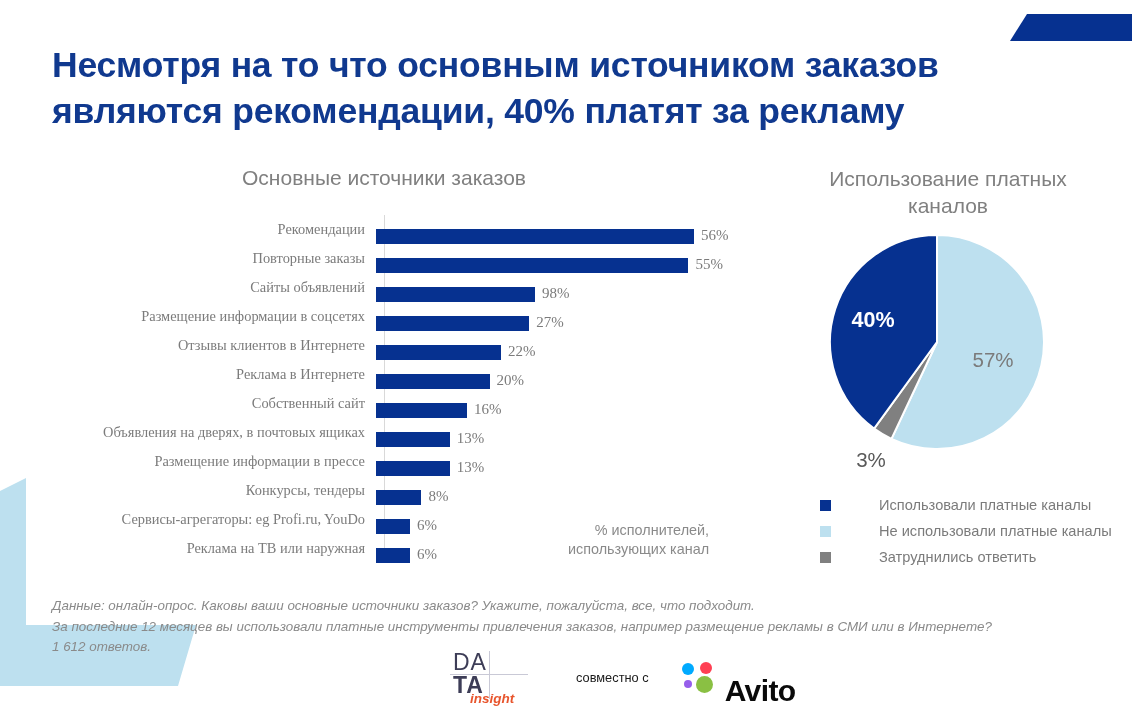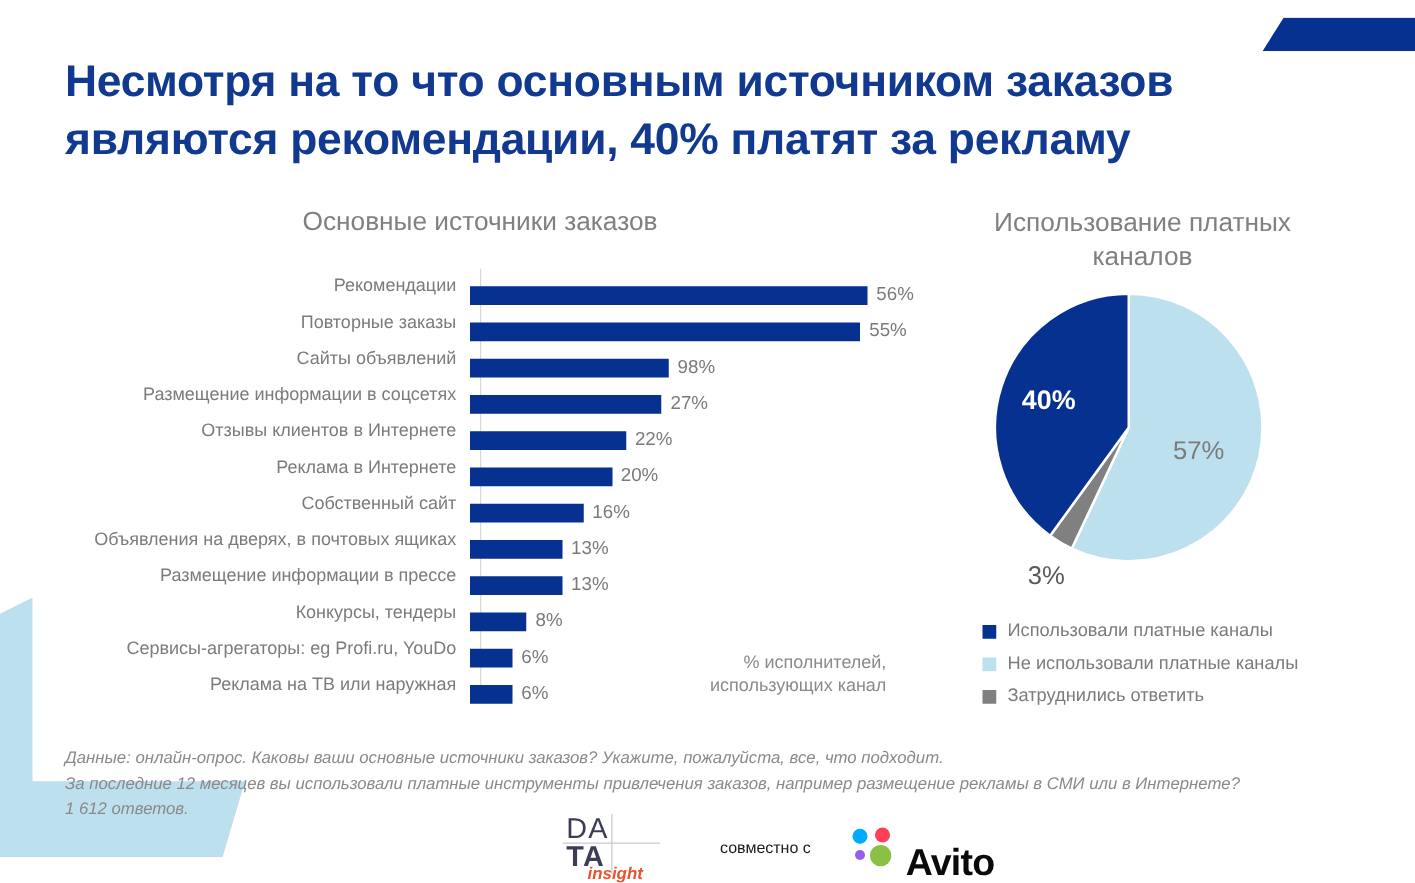--- a/index.html
+++ b/index.html
@@ -35,53 +35,53 @@
   .headline span { display: block; }
 
   
   .bar-panel { position: absolute; left: 20px; top: 165px; width: 760px; height: 420px; }
   .bar-title {
     position: absolute; left: 0; top: 0; width: 728px;
     text-align: center; color: #808080;
     font-size: 21px; font-weight: 400; line-height: 26px;
   }
   .bar-plot { position: absolute; left: 0; top: 50px; width: 760px; }
-  .bar-row { display: flex; align-items: center; height: 29px; }
+  .bar-row { display: flex; align-items: center; height: 29px; font-family: Liberation Serif, serif; }
   .bar-label {
     width: 356px; text-align: right; padding-right: 11px;
     color: #7b7b7b; font-size: 14.4px; line-height: 17px; white-space: nowrap;
   }
   .bar-track { position: relative; display: flex; align-items: flex-end; flex: 1; height: 100%; }
   .bar-fill { height: 15px; background: #063190; }
   .bar-value { color: #7b7b7b; font-size: 15px; padding-left: 7px; white-space: nowrap; }
   .axis-line {
     position: absolute; left: 364px; top: 50px;
     width: 1px; height: 348px; background: #d9d9d9;
   }
   .bar-note {
     position: absolute; left: 548px; top: 356px;
     color: #8a8a8a; font-size: 14.4px; line-height: 19px;
   }
   .bar-note span { display: block; text-align: right; }
 
   
-  .pie-panel { position: absolute; left: 756px; top: 165px; width: 342px; height: 420px; }
+  .pie-panel { position: absolute; left: 790px; top: 165px; width: 342px; height: 420px; }
   .pie-title {
     position: absolute; left: 0; top: 0; width: 316px;
     text-align: center; color: #808080;
     font-size: 21px; font-weight: 400; line-height: 27px;
   }
   .pie-svg { position: absolute; left: 0px; top: 62px; }
   .pie-lbl { font-family: "Liberation Sans", sans-serif; font-size: 20.5px; }
   .pie-lbl.inner { fill: #ffffff; font-weight: 700; font-size: 21.5px; }
   .pie-lbl.light { fill: #7b7b7b; }
   .pie-lbl.out { fill: #595959; }
 
   .pie-legend { position: absolute; left: 30px; top: 327px; }
-  .legend-row { display: flex; align-items: center; height: 26px; }
+  .legend-row { display: flex; align-items: center; height: 26px; gap: 39px; }
   .legend-swatch { width: 11px; height: 11px; margin-right: 9px; flex: 0 0 auto; }
   .legend-text { color: #7b7b7b; font-size: 14.6px; white-space: nowrap; }
 
   
   .footnote {
     position: absolute; left: 52px; top: 596px; width: 1040px;
     color: #8a8a8a; font-style: italic; font-size: 13.4px; line-height: 20.5px;
   }
   .footnote span { display: block; }
 

